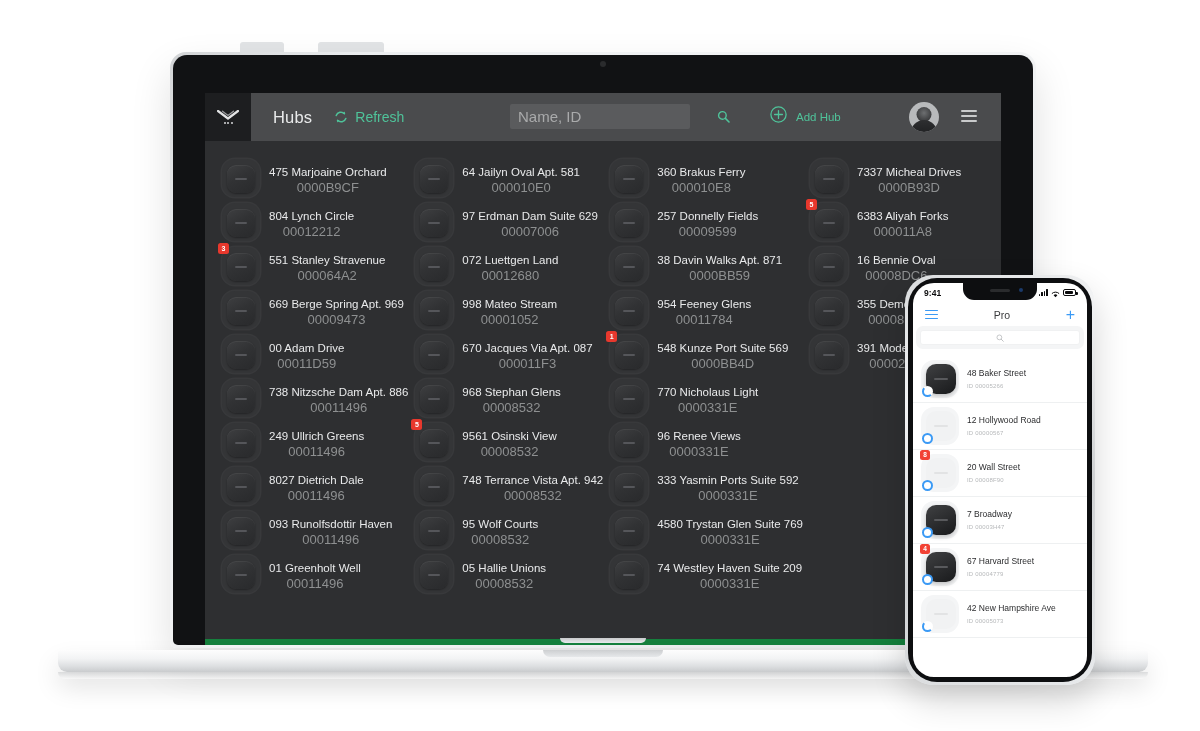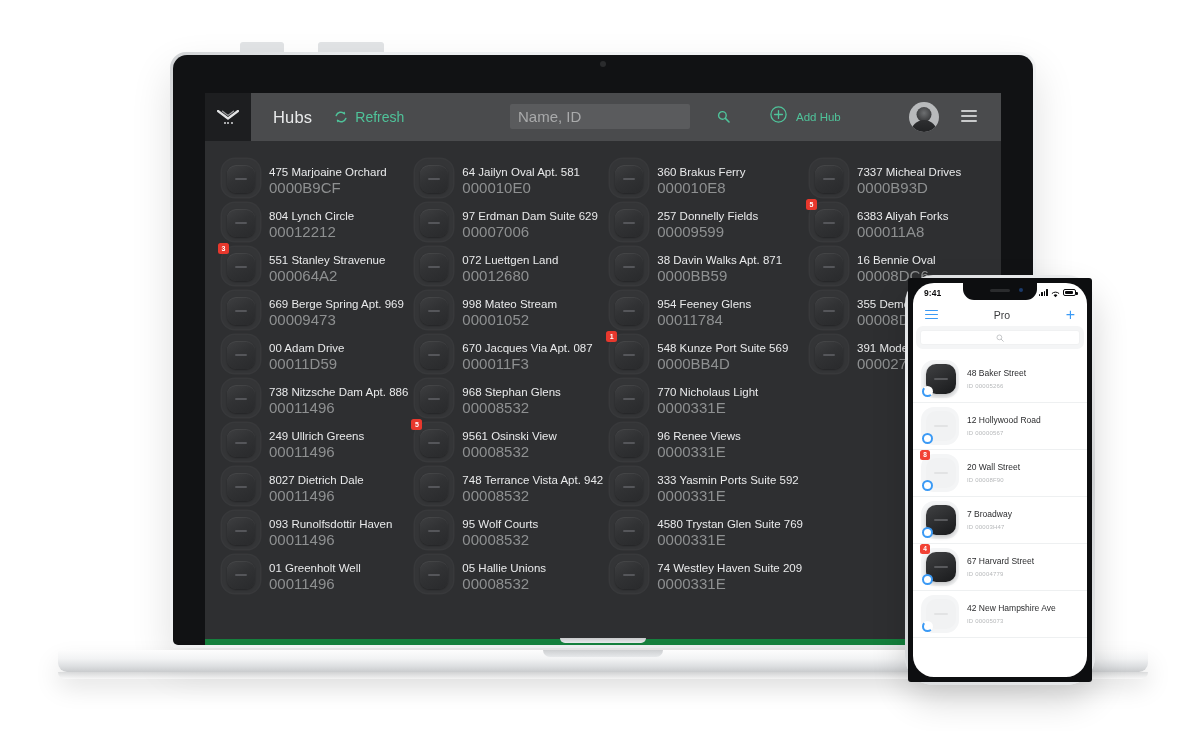--- a/index.html
+++ b/index.html
@@ -157,34 +157,34 @@
     position:absolute; left:-5px; top:-6px; min-width:11px; height:11px;
     background:#e8382d; border-radius:2.5px;
     color:#fff; font-size:7px; line-height:11px; text-align:center;
     padding:0 2px; font-weight:700; z-index:3;
   }
   .hub-text { min-width:0; }
   .hub-name {
     color:#e9eaeb; font-size:11.5px; white-space:nowrap; line-height:15px;
   }
   .hub-id {
-    color:#8e9091; font-size:15px; margin-top:2px; line-height:12px;
+    color:#8e9091; font-size:13px; margin-top:2px; line-height:12px;text-align:center;
   }
 
   
   #phone { position:absolute; left:905px; top:275px; width:190px; height:410px; }
   .phone-body {
     position:absolute; inset:0;
     background:linear-gradient(150deg,#d9dbdd 0%,#f2f3f4 25%,#cfd1d3 60%,#e8eaec 100%);
     border-radius:28px; padding:3px;
     box-shadow:0 16px 34px rgba(0,0,0,.16);
   }
   .phone-bezel {
     position:absolute; left:3px; top:3px; right:3px; bottom:3px;
-    background:#0d0e10; border-radius:3px; padding:5px;
+    background:#0d0e10; border-radius:29px; padding:5px;
   }
   .phone-screen {
     position:absolute; left:5px; top:5px; right:5px; bottom:5px;
     background:#ffffff; border-radius:21px; overflow:hidden;
   }
   .notch {
     position:absolute; left:50%; top:0; transform:translateX(-50%);
     width:74px; height:17px; background:#0d0e10; border-radius:0 0 11px 11px; z-index:9;
   }
   .notch .speaker { position:absolute; left:50%; top:6px; transform:translateX(-50%); width:20px; height:3px; border-radius:2px; background:#2a2b2d;}

